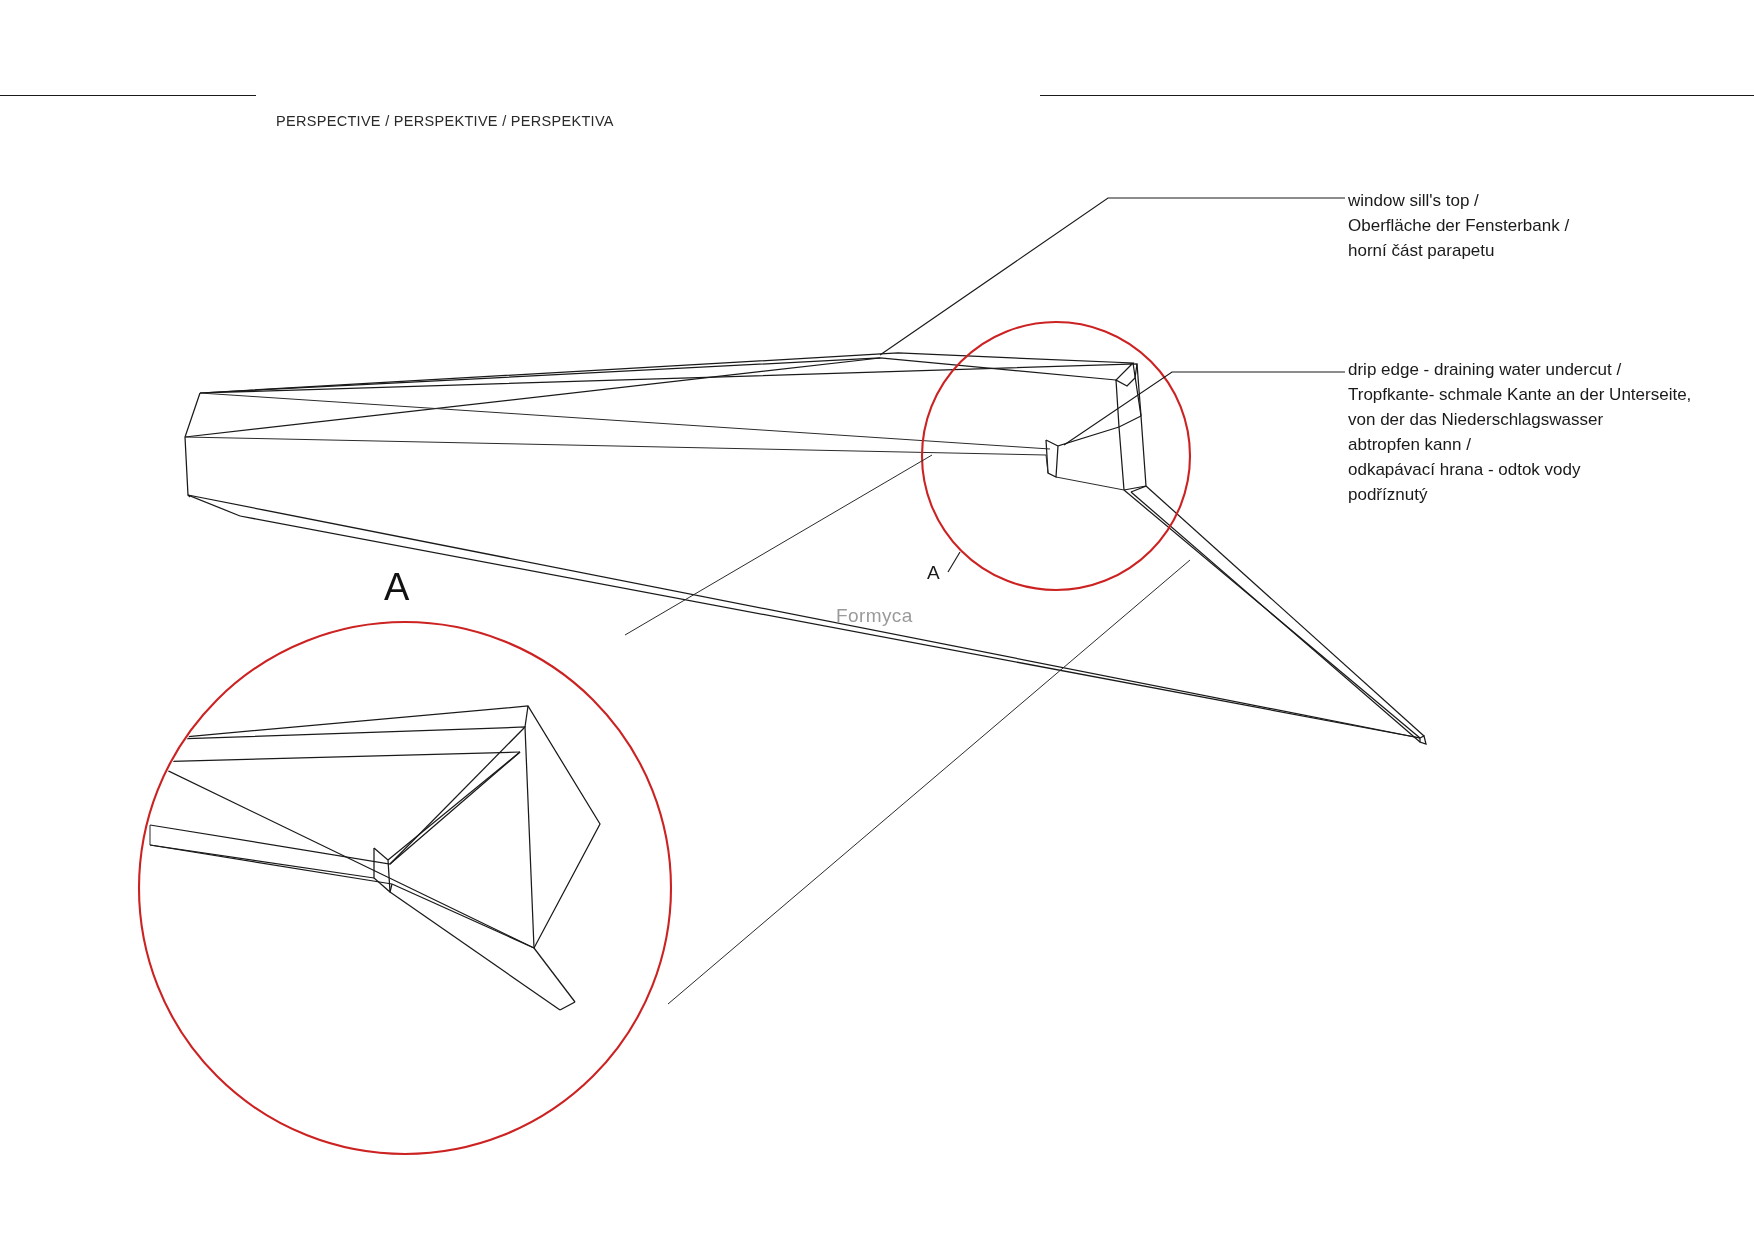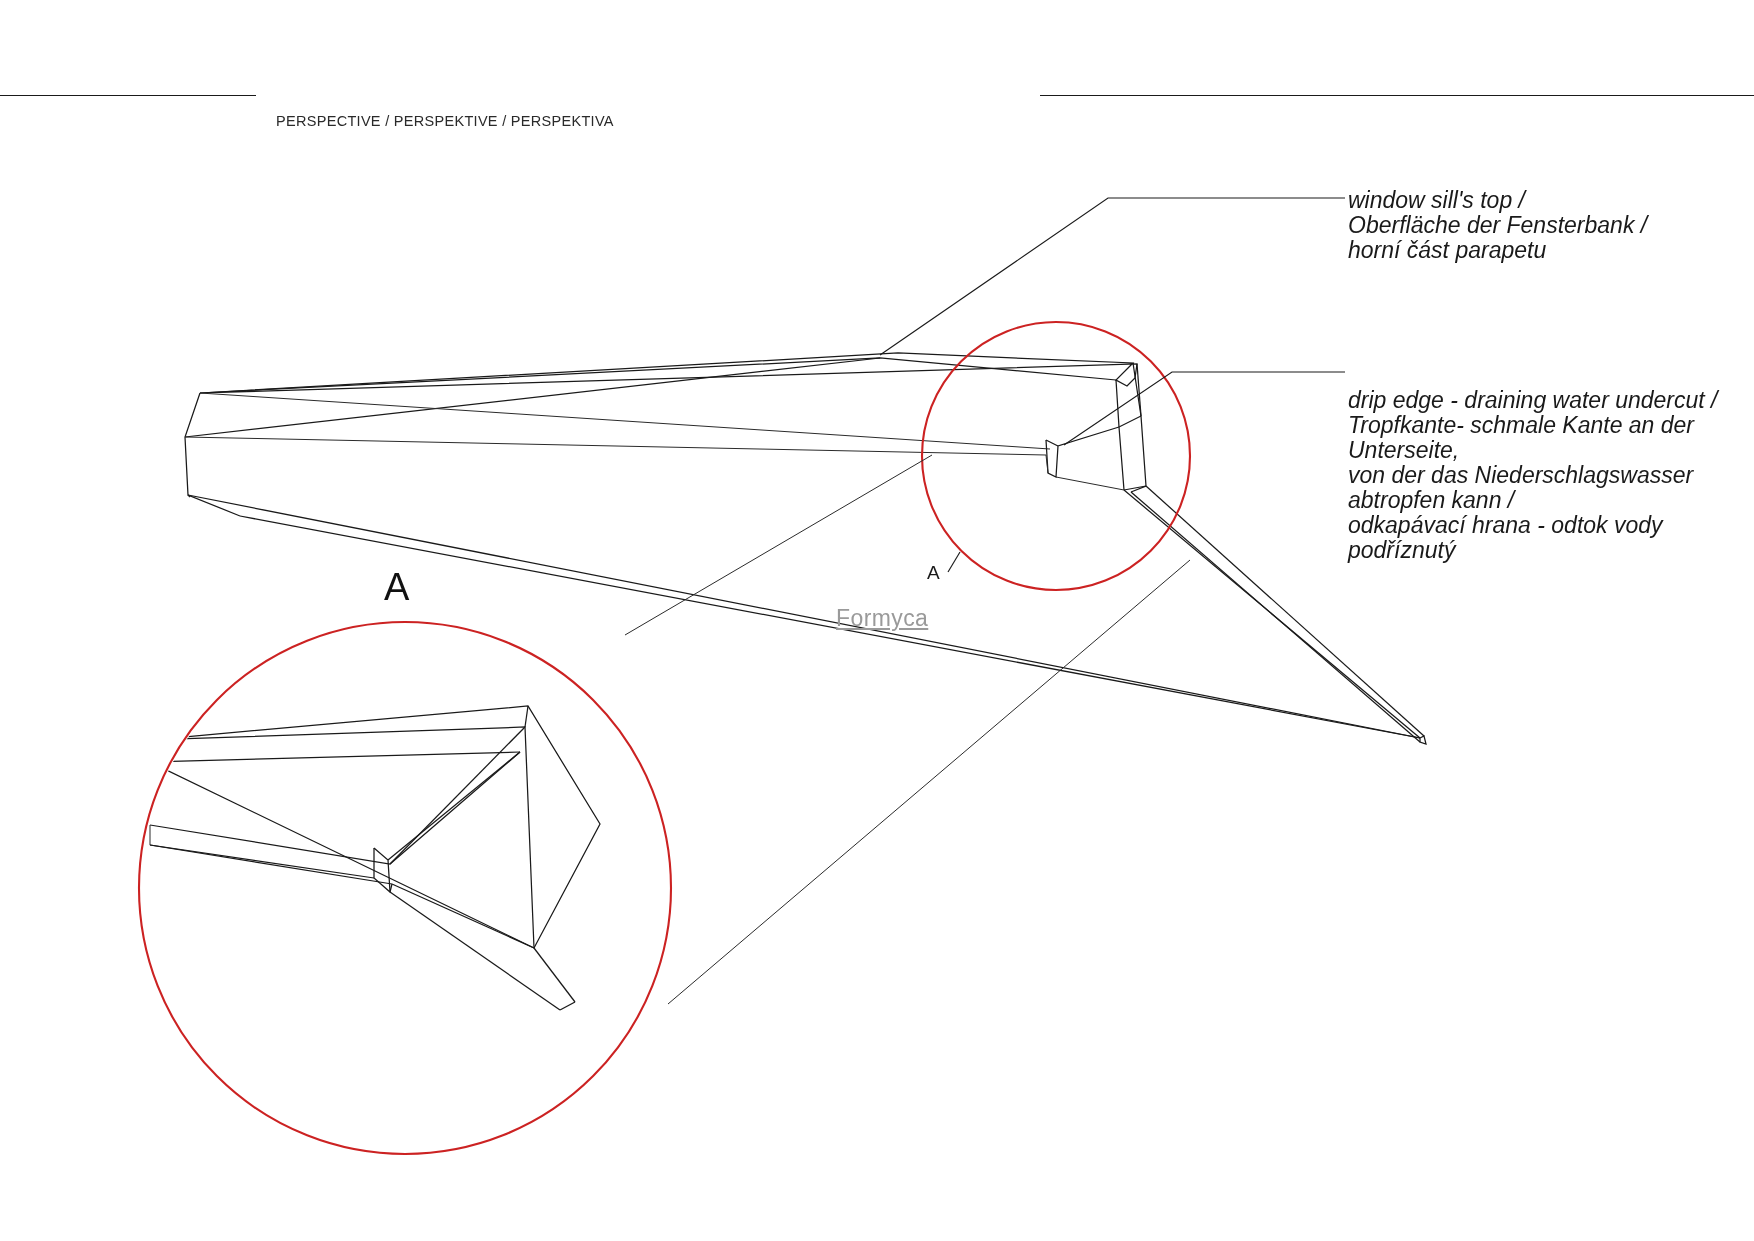--- a/index.html
+++ b/index.html
@@ -45,28 +45,27 @@
     top: 113px;
     font-size: 14.5px;
     letter-spacing: 0.3px;
     color: #2a2a2a;
     white-space: nowrap;
   }
 
   
   .annotation {
     position: absolute;
-    font-size: 23px;
+    font-size: 17px;
     line-height: 25px;
     color: #1a1a1a;
     white-space: pre-line;
-    font-style: italic;
   }
   #anno-top  { left: 1348px; top: 188px; width: 360px; }
-  #anno-drip { left: 1348px; top: 357px; width: 380px; margin-top: 31px; }
+  #anno-drip { left: 1348px; top: 357px; width: 380px; }
 
   
   #letter-a-small {
     position: absolute;
     left: 927px;
     top: 562px;
     font-size: 19px;
     color: #1a1a1a;
   }
   #letter-a-large {
@@ -75,24 +74,23 @@
     top: 566px;
     font-size: 38px;
     color: #111111;
   }
 
   
   #watermark {
     position: absolute;
     left: 836px;
     top: 605px;
-    font-size: 23px;
+    font-size: 19px;
     color: #9a9a9a;
     letter-spacing: 0.4px;
-    text-decoration: underline;
   }
 
   
   #drawing {
     position: absolute;
     left: 0;
     top: 0;
     width: 1754px;
     height: 1241px;
   }

